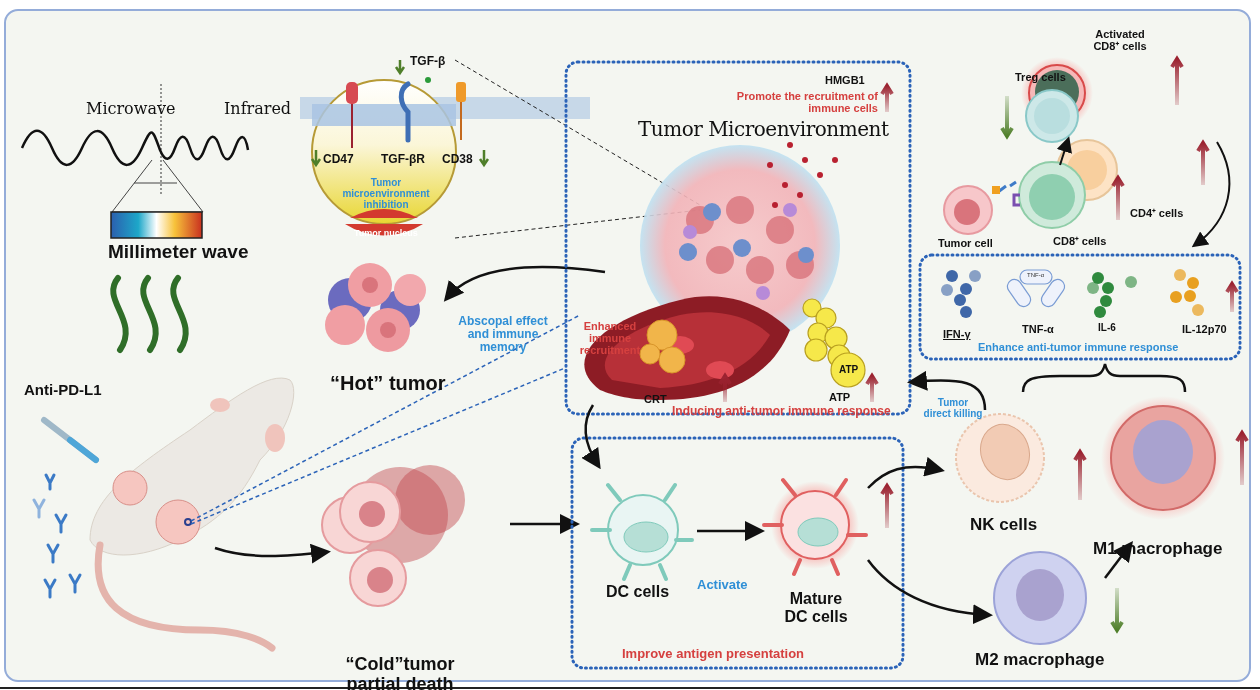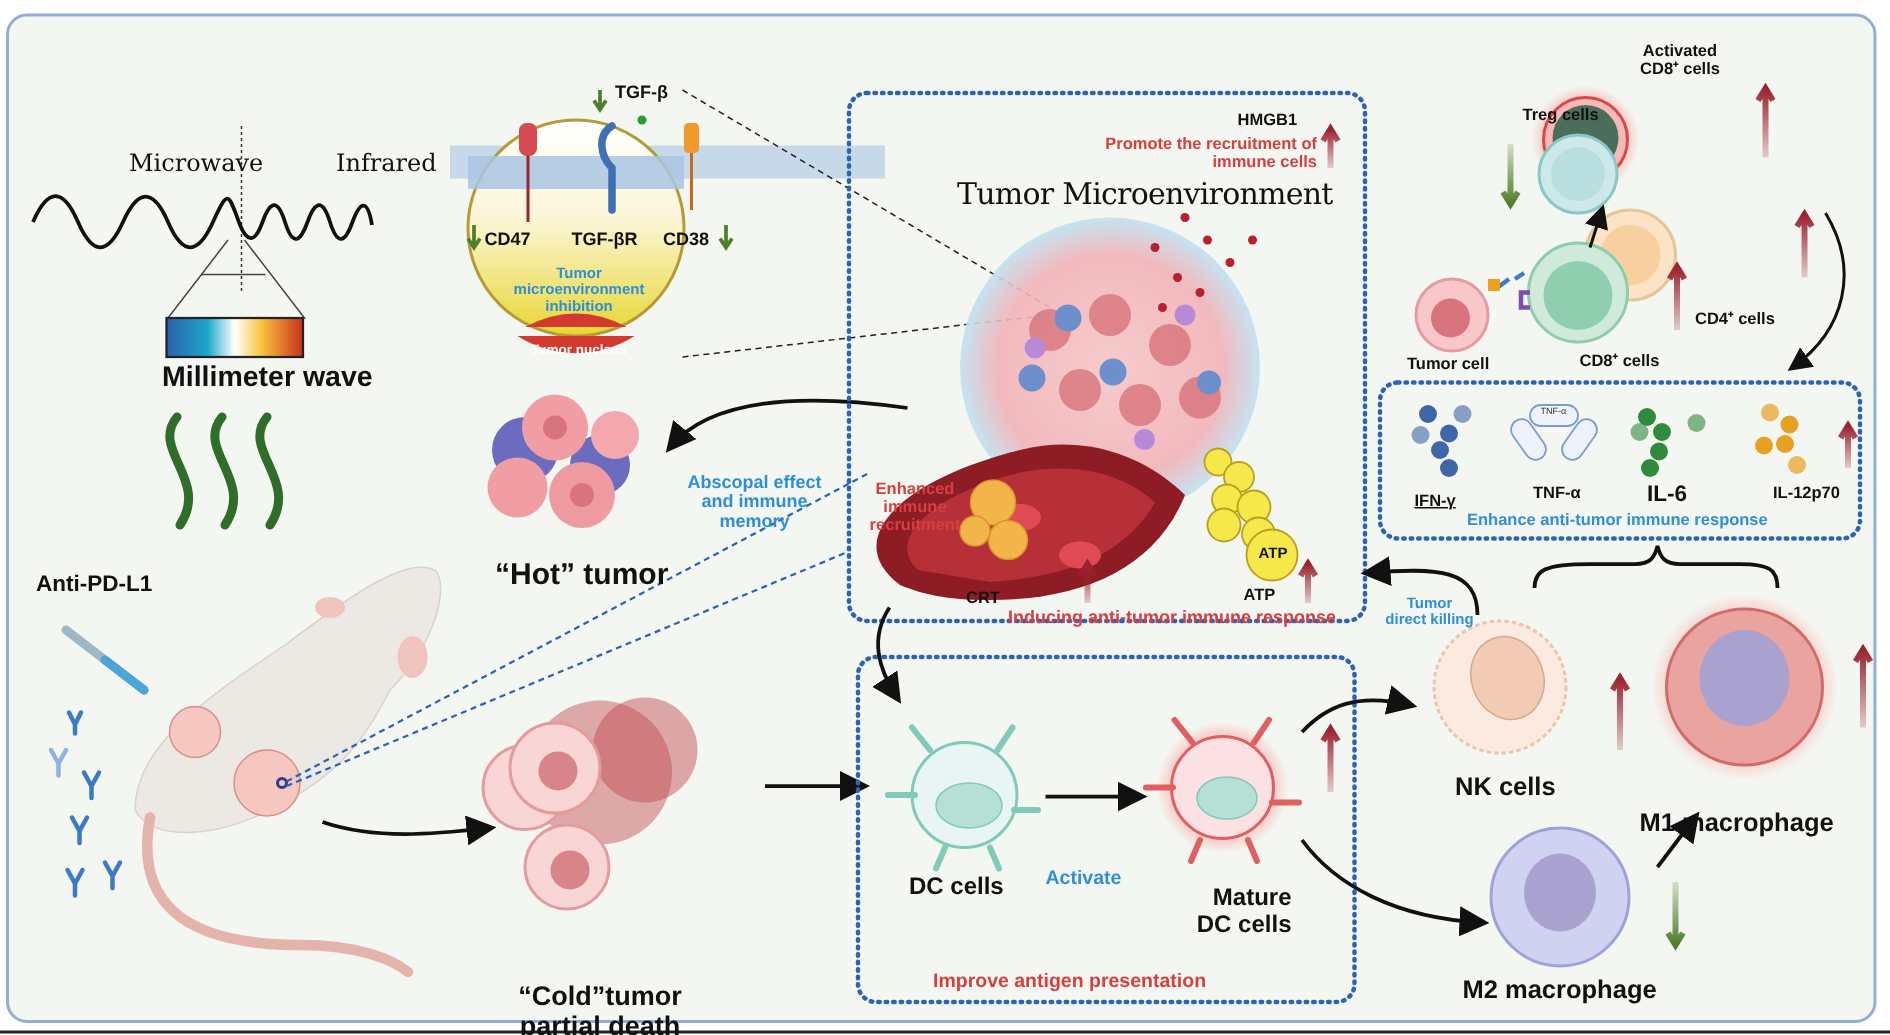--- a/index.html
+++ b/index.html
@@ -327,28 +327,28 @@
 
 <div class="t b blk ctr" style="left:1075px;top:28px;width:90px;font-size:11px;white-space:pre-line;">Activated
 CD8⁺ cells</div>
 <div class="t b blk" style="left:1015px;top:71px;font-size:11px;">Treg cells</div>
 <div class="t b blk" style="left:1130px;top:207px;font-size:11px;">CD4⁺ cells</div>
 <div class="t b blk" style="left:1053px;top:235px;font-size:11px;">CD8⁺ cells</div>
 <div class="t b blk" style="left:938px;top:237px;font-size:11px;">Tumor cell</div>
 
 <div class="t b blk" style="left:943px;top:328px;font-size:11px;text-decoration:underline;">IFN-γ</div>
 <div class="t b blk" style="left:1022px;top:323px;font-size:11px;">TNF-α</div>
-<div class="t b blk" style="left:1098px;top:322px;font-size:15px;">IL-6</div>
+<div class="t b blk" style="left:1098px;top:322px;font-size:10px;">IL-6</div>
 <div class="t b blk" style="left:1158px;top:323px;font-size:11px;padding-left:24px;">IL-12p70</div>
 <div class="t" style="left:1027px;top:272px;font-size:6px;color:#333;">TNF-α</div>
 <div class="t b blue" style="left:978px;top:341px;font-size:11px;">Enhance anti-tumor immune response</div>
 
 <div class="t b blk" style="left:606px;top:583px;font-size:16px;">DC cells</div>
 <div class="t b blue" style="left:697px;top:543px;font-size:13px;margin-top:35px;">Activate</div>
-<div class="t b blk ctr" style="left:771px;top:590px;width:90px;font-size:16px;white-space:pre-line;text-align:right;">Mature
+<div class="t b blk ctr" style="left:771px;top:590px;width:90px;font-size:16px;white-space:pre-line;">Mature
 DC cells</div>
 <div class="t b red" style="left:622px;top:647px;font-size:13px;">Improve antigen presentation</div>
 
 <div class="t b blue ctr" style="left:918px;top:397px;width:70px;font-size:10px;white-space:pre-line;">Tumor
 direct killing</div>
 <div class="t b blk" style="left:970px;top:516px;font-size:17px;">NK cells</div>
 <div class="t b blk" style="left:1093px;top:526px;font-size:17px;margin-top:14px;">M1 macrophage</div>
 <div class="t b blk" style="left:975px;top:651px;font-size:17px;">M2 macrophage</div>
 
 </body></html>

